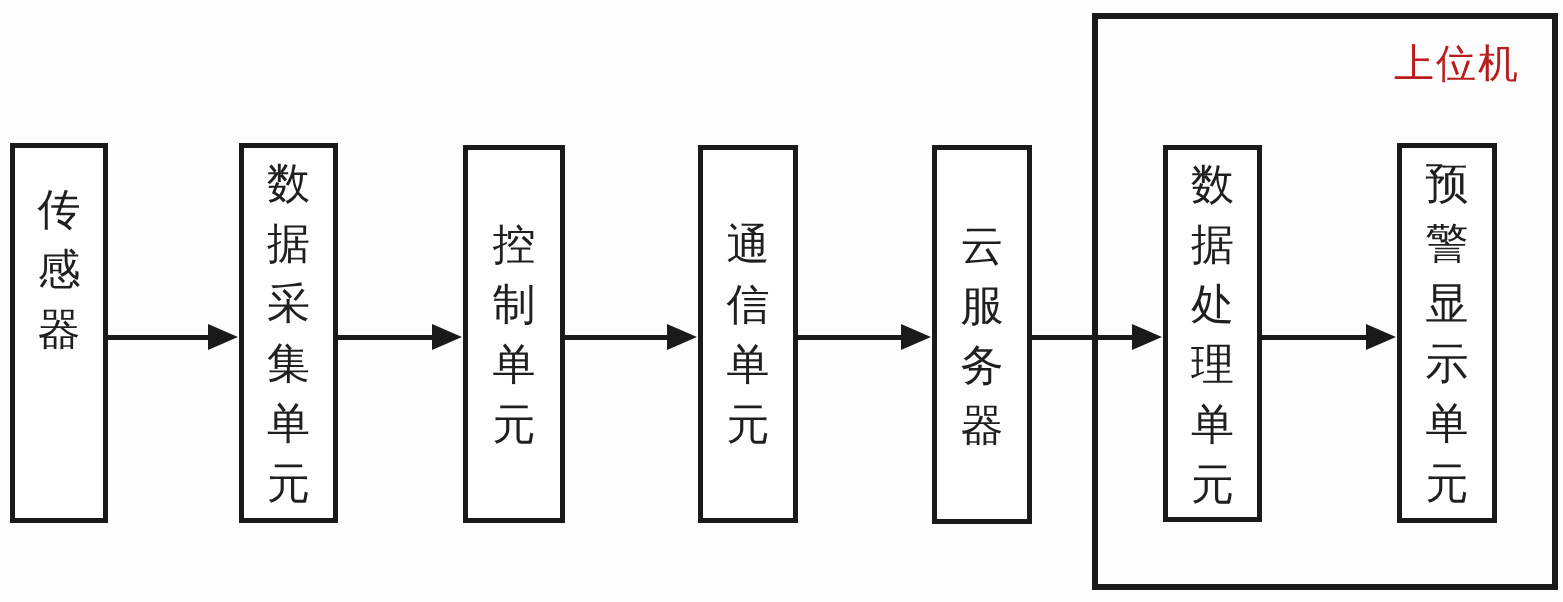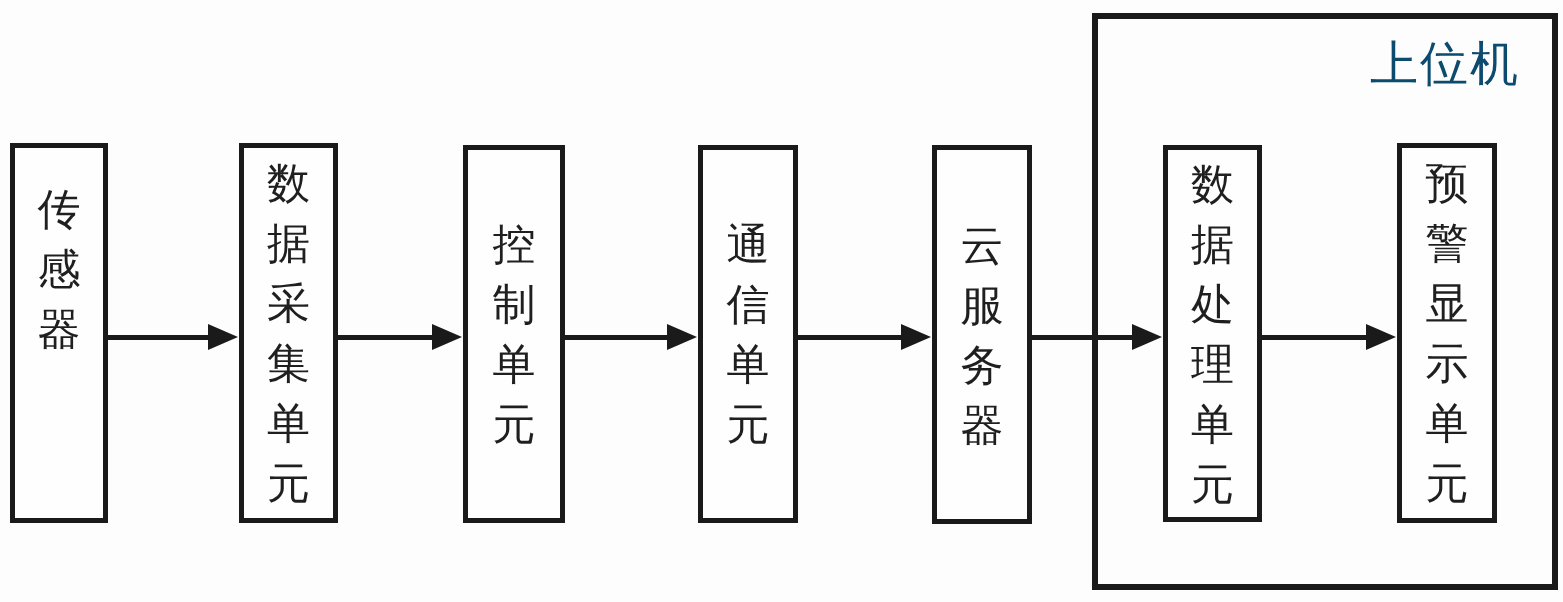--- a/index.html
+++ b/index.html
@@ -25,26 +25,25 @@
     height: 577px;
     border: 6px solid #1a1a1a;
     box-sizing: border-box;
     background: transparent;
     z-index: 0;
   }
   .group-label {
     position: absolute;
     top: 22px;
     right: 32px;
-    font-size: 48px;
+    font-size: 40px;
     letter-spacing: 2px;
-    color: #0c4a6e;
+    color: #b91c1c;
     line-height: 1.1;
     white-space: nowrap;
-    font-family: Liberation Mono, monospace;
   }
   
   .unit-box {
     position: absolute;
     top: 143px;
     width: 100px;
     height: 380px;
     border: 5px solid #1a1a1a;
     box-sizing: border-box;
     background: #fefefe;

